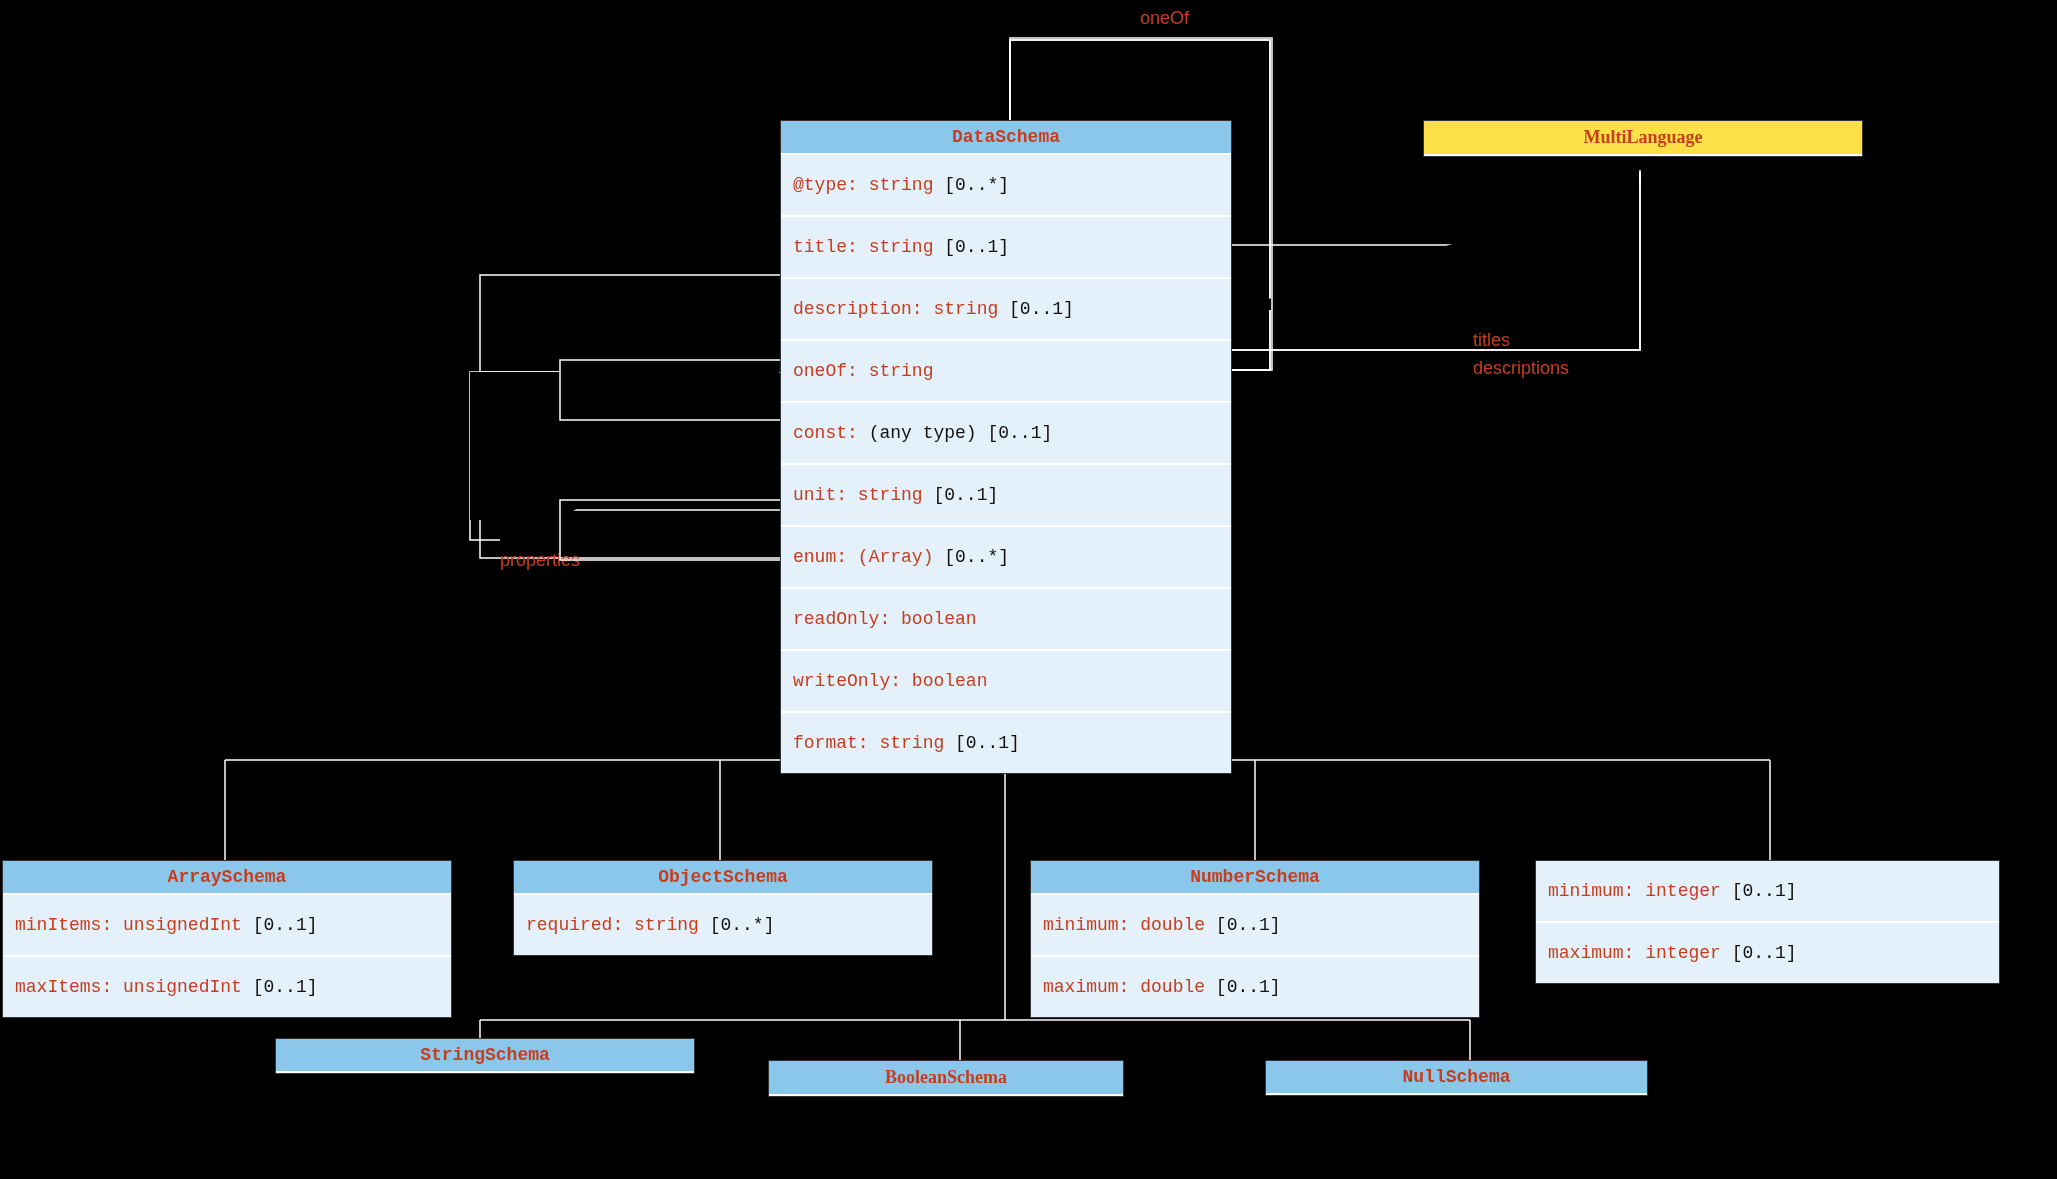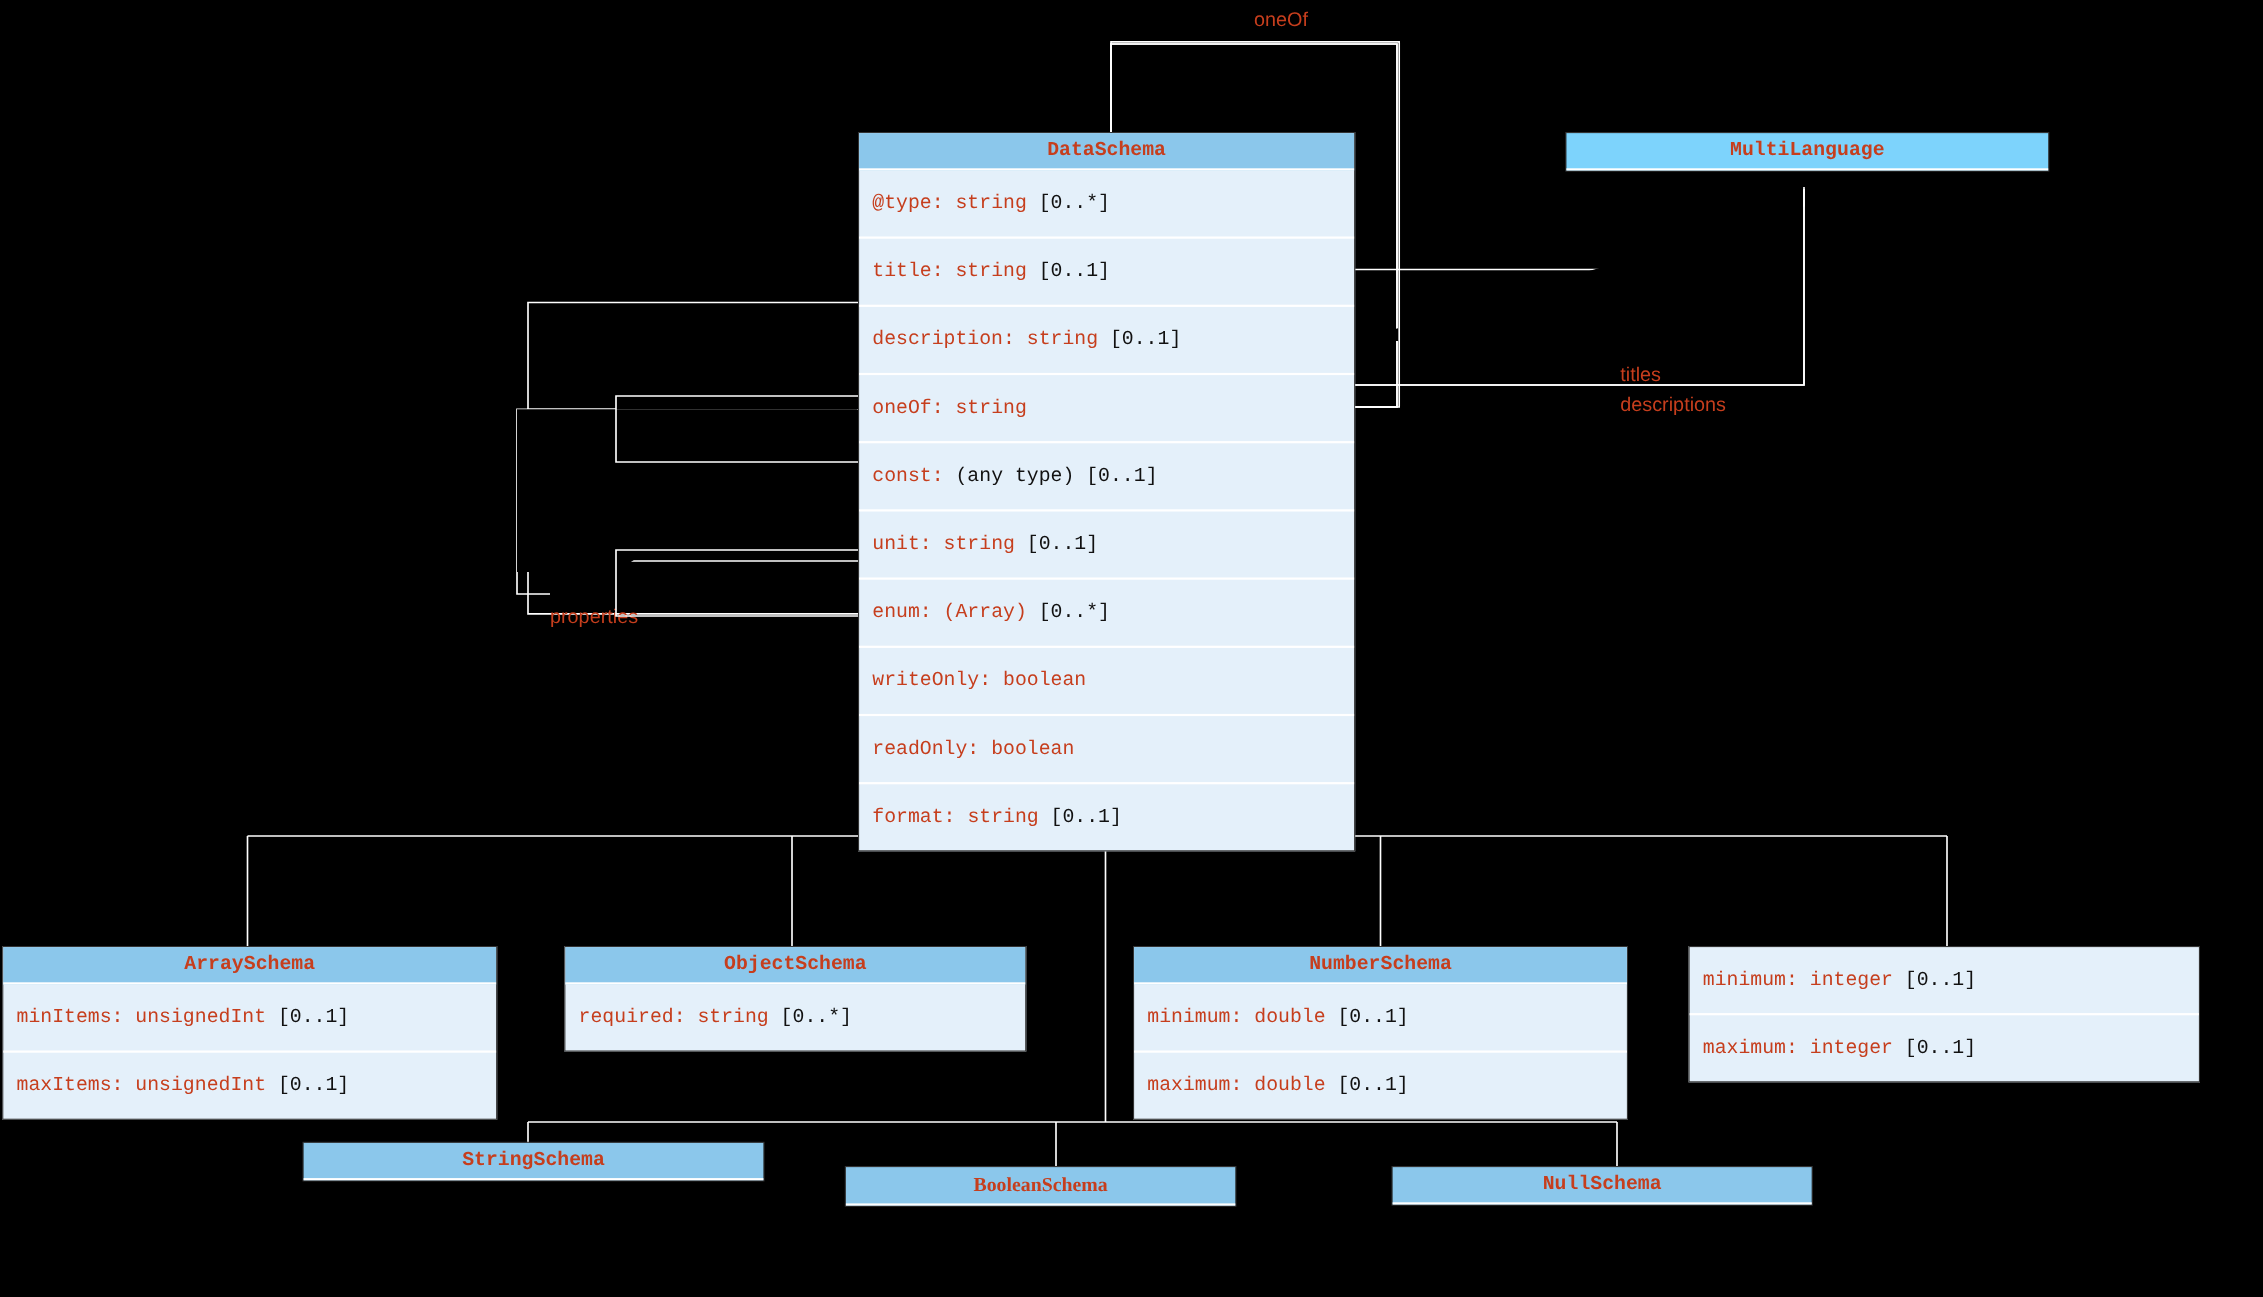--- a/index.html
+++ b/index.html
@@ -21,21 +21,22 @@
   .class-title {
     background: #8bc7eb;
     font-weight: bold;
     color: #c63e1d;
     text-align: center;
     padding: 6px 6px;
     border-bottom: 2px solid #fff;
     white-space: nowrap;
   }
   .class-title.grey {
-    background: #7dd3fc;
+    background: #fde047;
+    font-family: Liberation Serif, serif;
   }
   .attr {
     padding: 20px 12px;
     border-bottom: 2px solid #fff;
     white-space: nowrap;
     color: #111;
   }
   .attr:last-child { border-bottom: none; }
   .attr .name { color: #c63e1d; }
   .attr .type { color: #c63e1d; }
@@ -128,22 +129,22 @@
 
 <div class="class-box" style="left:780px; top:120px; width:452px;">
   <div class="class-title">DataSchema</div>
   <div class="attr"><span class="name">@type:</span> <span class="type">string</span> <span class="card">[0..*]</span></div>
   <div class="attr"><span class="name">title:</span> <span class="type">string</span> <span class="card">[0..1]</span></div>
   <div class="attr"><span class="name">description:</span> <span class="type">string</span> <span class="card">[0..1]</span></div>
   <div class="attr"><span class="name">oneOf:</span> <span class="type">string</span> <span class="card"></span></div>
   <div class="attr"><span class="name">const:</span> <span class="plain">(any type)</span> <span class="card">[0..1]</span></div>
   <div class="attr"><span class="name">unit:</span> <span class="type">string</span> <span class="card">[0..1]</span></div>
   <div class="attr"><span class="name">enum:</span> <span class="type">(Array)</span> <span class="card">[0..*]</span></div>
+  <div class="attr"><span class="name">readOnly:</span> <span class="type">boolean</span> <span class="card"></span></div>
   <div class="attr"><span class="name">writeOnly:</span> <span class="type">boolean</span> <span class="card"></span></div>
-  <div class="attr"><span class="name">readOnly:</span> <span class="type">boolean</span> <span class="card"></span></div>
   <div class="attr"><span class="name">format:</span> <span class="type">string</span> <span class="card">[0..1]</span></div>
 </div>
 
 <div class="class-box" style="left:1423px; top:120px; width:440px;">
   <div class="class-title grey">MultiLanguage</div>
 </div>
 
 <div class="class-box" style="left:2px; top:860px; width:450px;">
   <div class="class-title">ArraySchema</div>
   <div class="attr"><span class="name">minItems:</span> <span class="type">unsignedInt</span> <span class="card">[0..1]</span></div>

